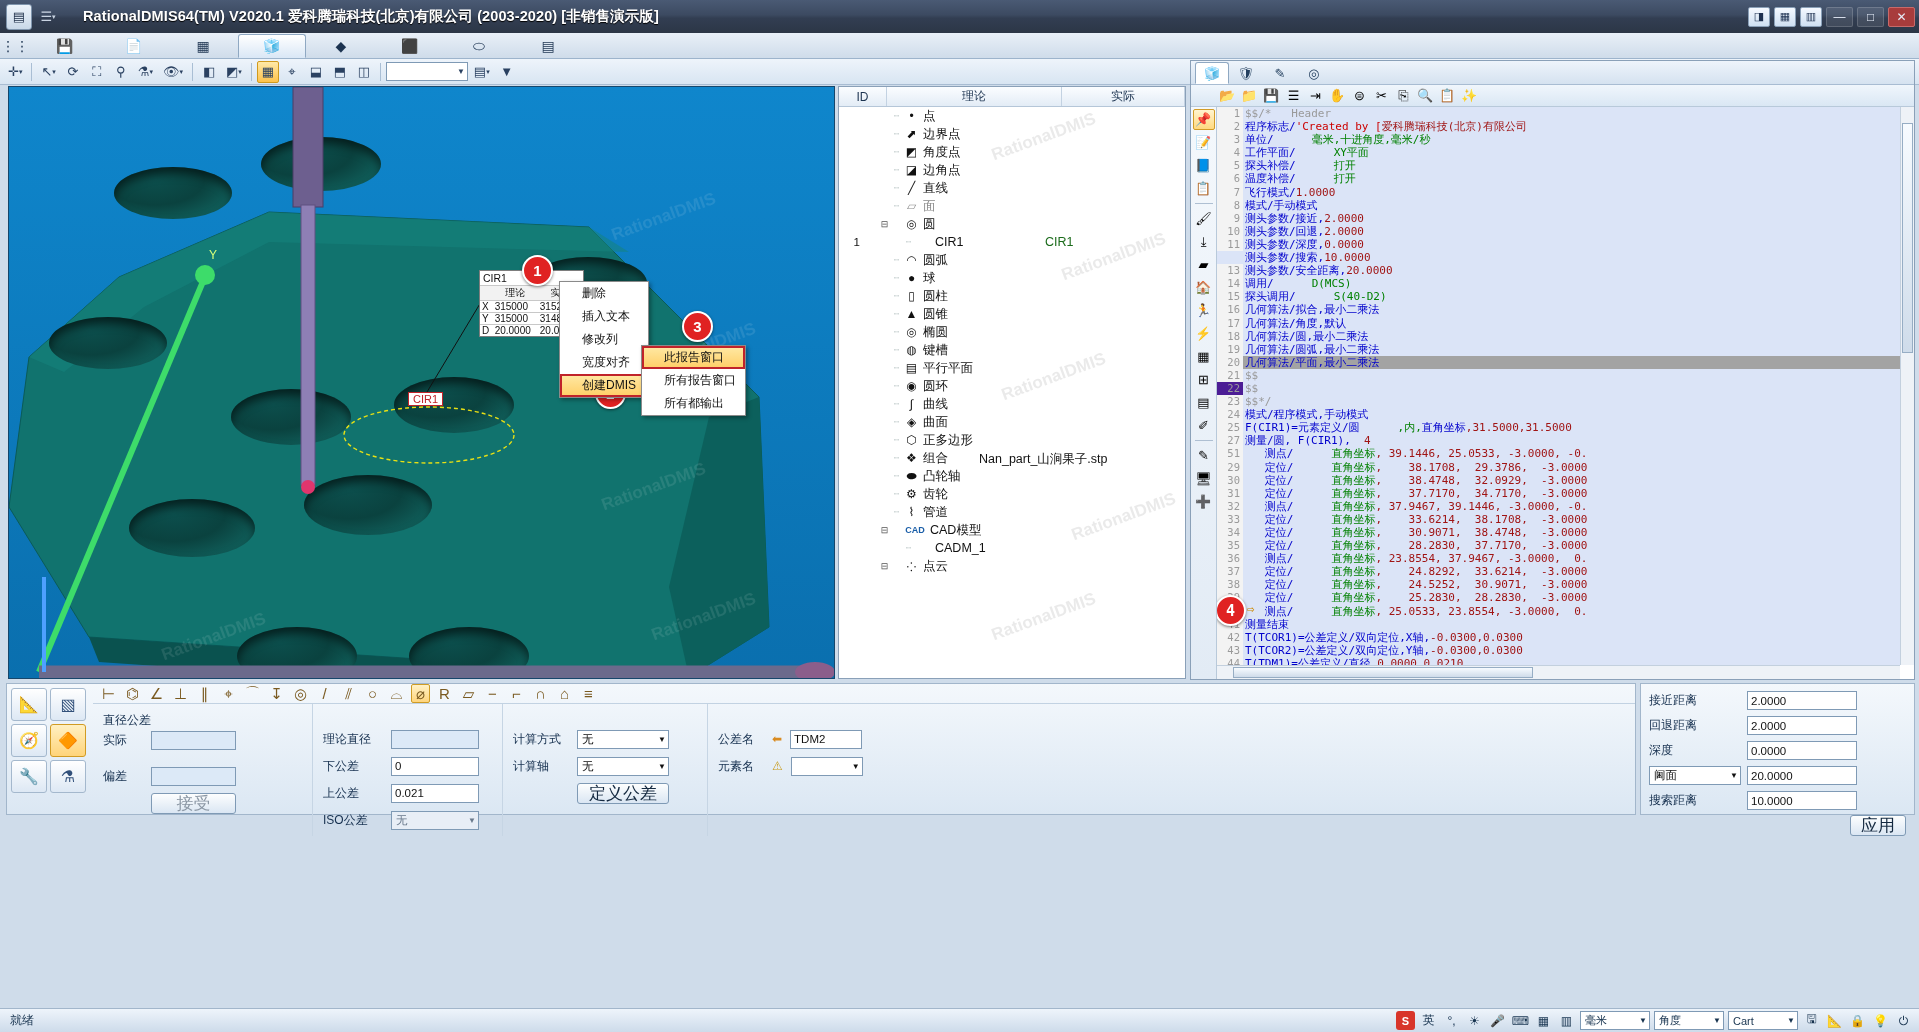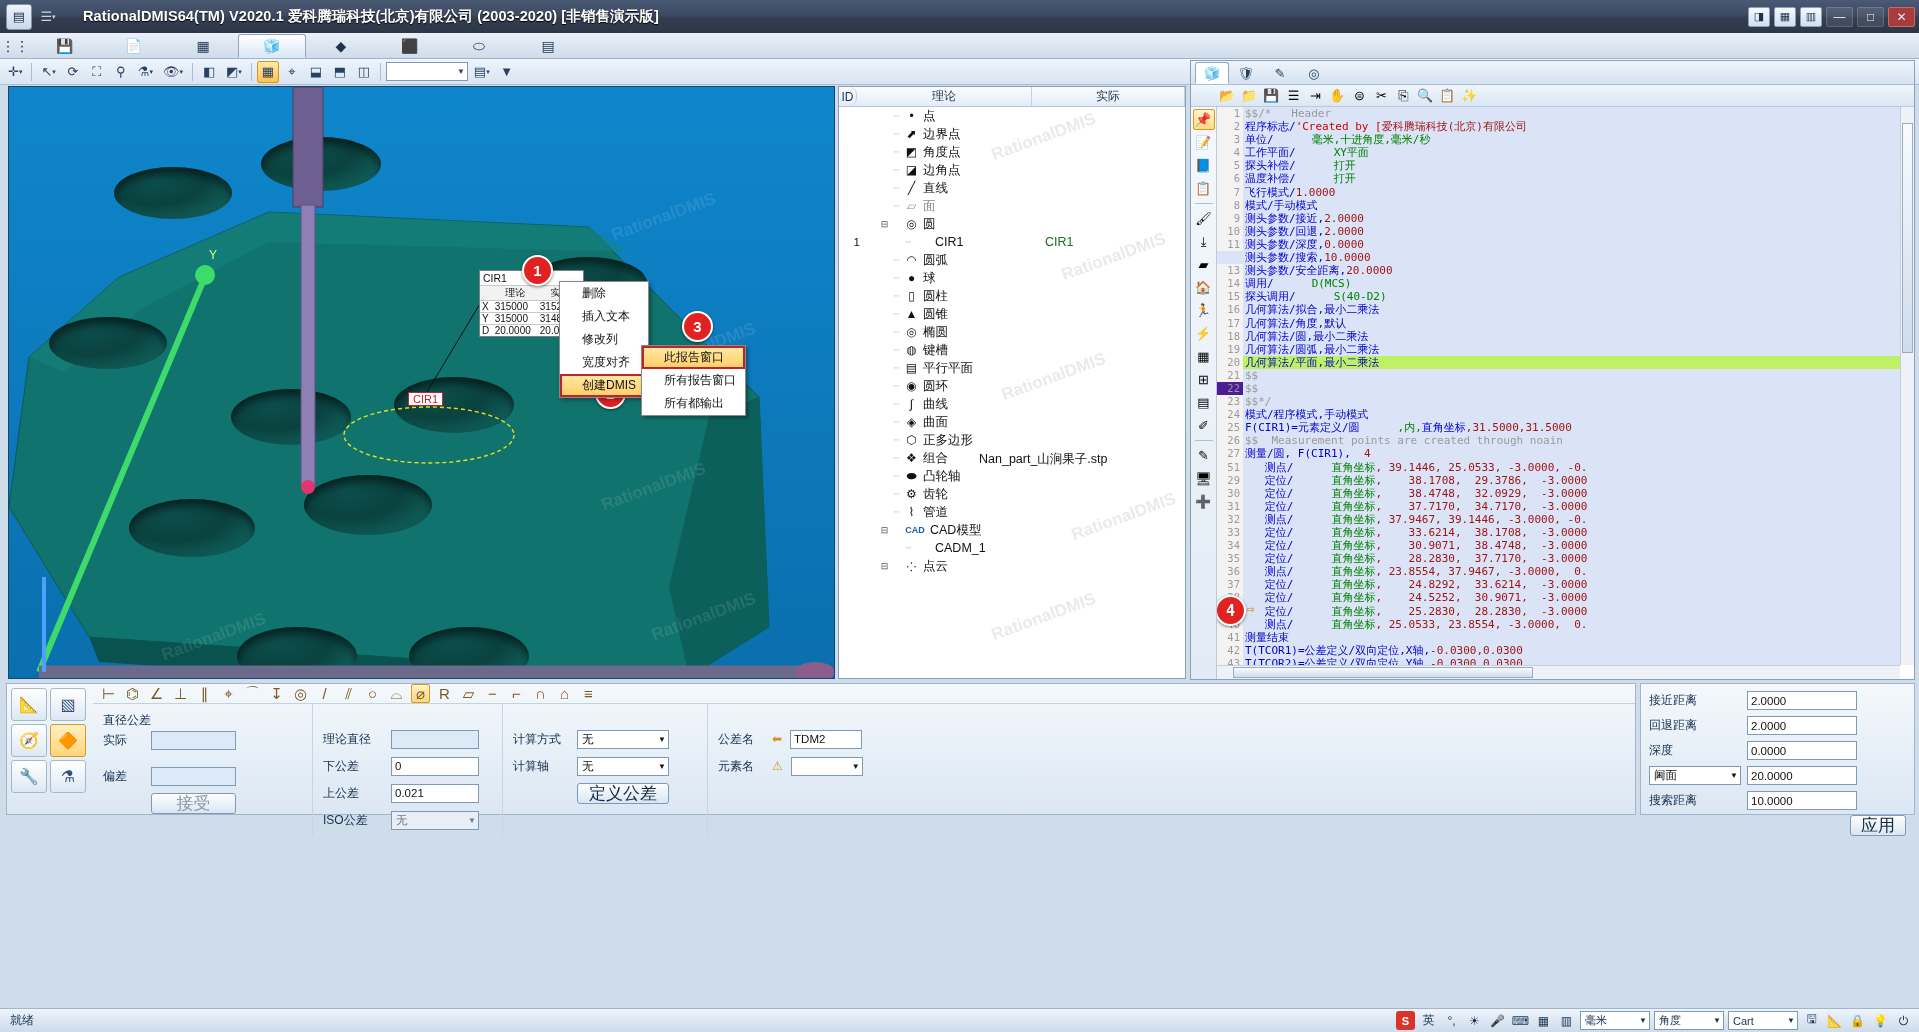--- a/index.html
+++ b/index.html
@@ -99,21 +99,21 @@
 
   .cir1tag { position:absolute; left:399px; top:305px; background:#fff; border:1px solid #c0232a;
              color:#c0232a; font-size:11px; padding:0px 4px; z-index:50; }
 
   
   .treepanel { position:absolute; left:838px; top:86px; width:348px; height:593px;
                background:#fff; border:1px solid #8aa0b8; overflow:hidden; }
   .treehdr { display:flex; height:20px; background:linear-gradient(#fbfdff,#e3ecf6);
              border-bottom:1px solid #b5c6d8; font-size:12px; color:#1c3350; }
   .treehdr div { display:flex; align-items:center; justify-content:center; border-right:1px solid #c3d2e2; }
-  .th-id { width:18px;border-radius:8px; }
+  .th-id { width:48px; }
   .th-theo { width:175px; }
   .th-act { flex:1; }
   .treebody { position:relative; height:572px; }
   .tnode { display:flex; align-items:center; height:18px; font-size:12.5px; color:#111; }
   .tnode .idc { width:26px; text-align:right; padding-right:5px; color:#111; font-size:11.5px; }
   .tnode .exp { width:11px; text-align:center; font-size:9px; color:#555; }
   .tnode .dots { width:13px; color:#9aa; font-size:9px; text-align:center; }
   .tnode .ic { width:17px; text-align:center; font-size:12px; }
   .tnode.dim { color:#8a8a8a; }
   .cadfile { position:absolute; left:140px; top:344px; font-size:12.5px; color:#111; }
@@ -669,27 +669,26 @@
             <div class="cline" style="background: rgb(219, 228, 247);"><span class="ln" style="background: rgb(243, 243, 243);">10</span><span class="tx"><span class="k">测头参数/回退,</span><span class="r">2.0000</span></span></div>
             <div class="cline" style="background: rgb(219, 228, 247);"><span class="ln" style="background: rgb(243, 243, 243);">11</span><span class="tx"><span class="k">测头参数/深度,</span><span class="r">0.0000</span></span></div>
             <div class="cline" style="background: rgb(219, 228, 247);"><span class="ln" style="background: rgb(243, 243, 243); margin-top: 16px;">12</span><span class="tx"><span class="k">测头参数/搜索,</span><span class="r">10.0000</span></span></div>
             <div class="cline" style="background: rgb(219, 228, 247);"><span class="ln" style="background: rgb(243, 243, 243);">13</span><span class="tx"><span class="k">测头参数/安全距离,</span><span class="r">20.0000</span></span></div>
             <div class="cline" style="background: rgb(219, 228, 247);"><span class="ln" style="background: rgb(243, 243, 243);">14</span><span class="tx"><span class="k">调用/</span><span class="g">D(MCS)</span></span></div>
             <div class="cline" style="background: rgb(219, 228, 247);"><span class="ln" style="background: rgb(243, 243, 243);">15</span><span class="tx"><span class="k">探头调用/</span><span class="g">S(40-D2)</span></span></div>
             <div class="cline" style="background: rgb(219, 228, 247);"><span class="ln" style="background: rgb(243, 243, 243);">16</span><span class="tx"><span class="k">几何算法/拟合,最小二乘法</span></span></div>
             <div class="cline" style="background: rgb(219, 228, 247);"><span class="ln" style="background: rgb(243, 243, 243);">17</span><span class="tx"><span class="k">几何算法/角度,默认</span></span></div>
             <div class="cline" style="background: rgb(219, 228, 247);"><span class="ln" style="background: rgb(243, 243, 243);">18</span><span class="tx"><span class="k">几何算法/圆,最小二乘法</span></span></div>
             <div class="cline" style="background: rgb(219, 228, 247);"><span class="ln" style="background: rgb(243, 243, 243);">19</span><span class="tx"><span class="k">几何算法/圆弧,最小二乘法</span></span></div>
-            <div class="cline" style="background: #bef264;"><span class="ln" style="background: rgb(243, 243, 243);">20</span><span class="tx"><span class="k">几何算法/平面,最小二乘法</span></span></div>
+            <div class="cline" style="background: #a3a3a3;"><span class="ln" style="background: rgb(243, 243, 243);">20</span><span class="tx"><span class="k">几何算法/平面,最小二乘法</span></span></div>
             <div class="cline" style="background: rgb(219, 228, 247);"><span class="ln" style="background: rgb(243, 243, 243);">21</span><span class="tx"><span class="c">$$</span></span></div>
             <div class="cline" style="background: rgb(219, 228, 247);"><span class="ln" style="background: #4c1d95;">22</span><span class="tx"><span class="c">$$</span></span></div>
             <div class="cline" style="background: rgb(219, 228, 247);"><span class="ln" style="background: rgb(243, 243, 243);">23</span><span class="tx"><span class="c">$$*/</span></span></div>
             <div class="cline" style="background: rgb(219, 228, 247);"><span class="ln" style="background: rgb(243, 243, 243);">24</span><span class="tx"><span class="k">模式/程序模式,手动模式</span></span></div>
             <div class="cline" style="background: rgb(219, 228, 247);"><span class="ln" style="background: rgb(243, 243, 243);">25</span><span class="tx"><span class="k">F(CIR1)=</span><span class="k">元素定义/圆</span><span class="g">,内,</span><span class="k">直角坐标</span><span class="r">,31.5000,31.5000</span></span></div>
-            <div class="cline" style="background: rgb(219, 228, 247);"><span class="ln" style="background: rgb(243, 243, 243);">26</span><span class="tx"><span class="c">$$  Measurement points are created through noain</span></span></div>
             <div class="cline" style="background: rgb(219, 228, 247);"><span class="ln" style="background: rgb(243, 243, 243);">27</span><span class="tx"><span class="k">测量/圆, F(CIR1),  </span><span class="r">4</span></span></div>
             <div class="cline" style="background: rgb(219, 228, 247);"><span class="ln" style="background: rgb(243, 243, 243);">51</span><span class="tx"><span class="k">   测点/</span><span class="g">直角坐标</span><span class="r">, 39.1446, 25.0533, -3.0000, -0.</span></span></div>
             <div class="cline" style="background: rgb(219, 228, 247);"><span class="ln" style="background: rgb(243, 243, 243);">29</span><span class="tx"><span class="k">   定位/</span><span class="g">直角坐标</span><span class="r">,    38.1708,  29.3786,  -3.0000</span></span></div>
             <div class="cline" style="background: rgb(219, 228, 247);"><span class="ln" style="background: rgb(243, 243, 243);">30</span><span class="tx"><span class="k">   定位/</span><span class="g">直角坐标</span><span class="r">,    38.4748,  32.0929,  -3.0000</span></span></div>
             <div class="cline" style="background: rgb(219, 228, 247);"><span class="ln" style="background: rgb(243, 243, 243);">31</span><span class="tx"><span class="k">   定位/</span><span class="g">直角坐标</span><span class="r">,    37.7170,  34.7170,  -3.0000</span></span></div>
             <div class="cline" style="background: rgb(219, 228, 247);"><span class="ln" style="background: rgb(243, 243, 243);">32</span><span class="tx"><span class="k">   测点/</span><span class="g">直角坐标</span><span class="r">, 37.9467, 39.1446, -3.0000, -0.</span></span></div>
             <div class="cline" style="background: rgb(219, 228, 247);"><span class="ln" style="background: rgb(243, 243, 243);">33</span><span class="tx"><span class="k">   定位/</span><span class="g">直角坐标</span><span class="r">,    33.6214,  38.1708,  -3.0000</span></span></div>
             <div class="cline" style="background: rgb(219, 228, 247);"><span class="ln" style="background: rgb(243, 243, 243);">34</span><span class="tx"><span class="k">   定位/</span><span class="g">直角坐标</span><span class="r">,    30.9071,  38.4748,  -3.0000</span></span></div>
             <div class="cline" style="background: rgb(219, 228, 247);"><span class="ln" style="background: rgb(243, 243, 243);">35</span><span class="tx"><span class="k">   定位/</span><span class="g">直角坐标</span><span class="r">,    28.2830,  37.7170,  -3.0000</span></span></div>
             <div class="cline" style="background: rgb(219, 228, 247);"><span class="ln" style="background: rgb(243, 243, 243);">36</span><span class="tx"><span class="k">   测点/</span><span class="g">直角坐标</span><span class="r">, 23.8554, 37.9467, -3.0000,  0.</span></span></div>

